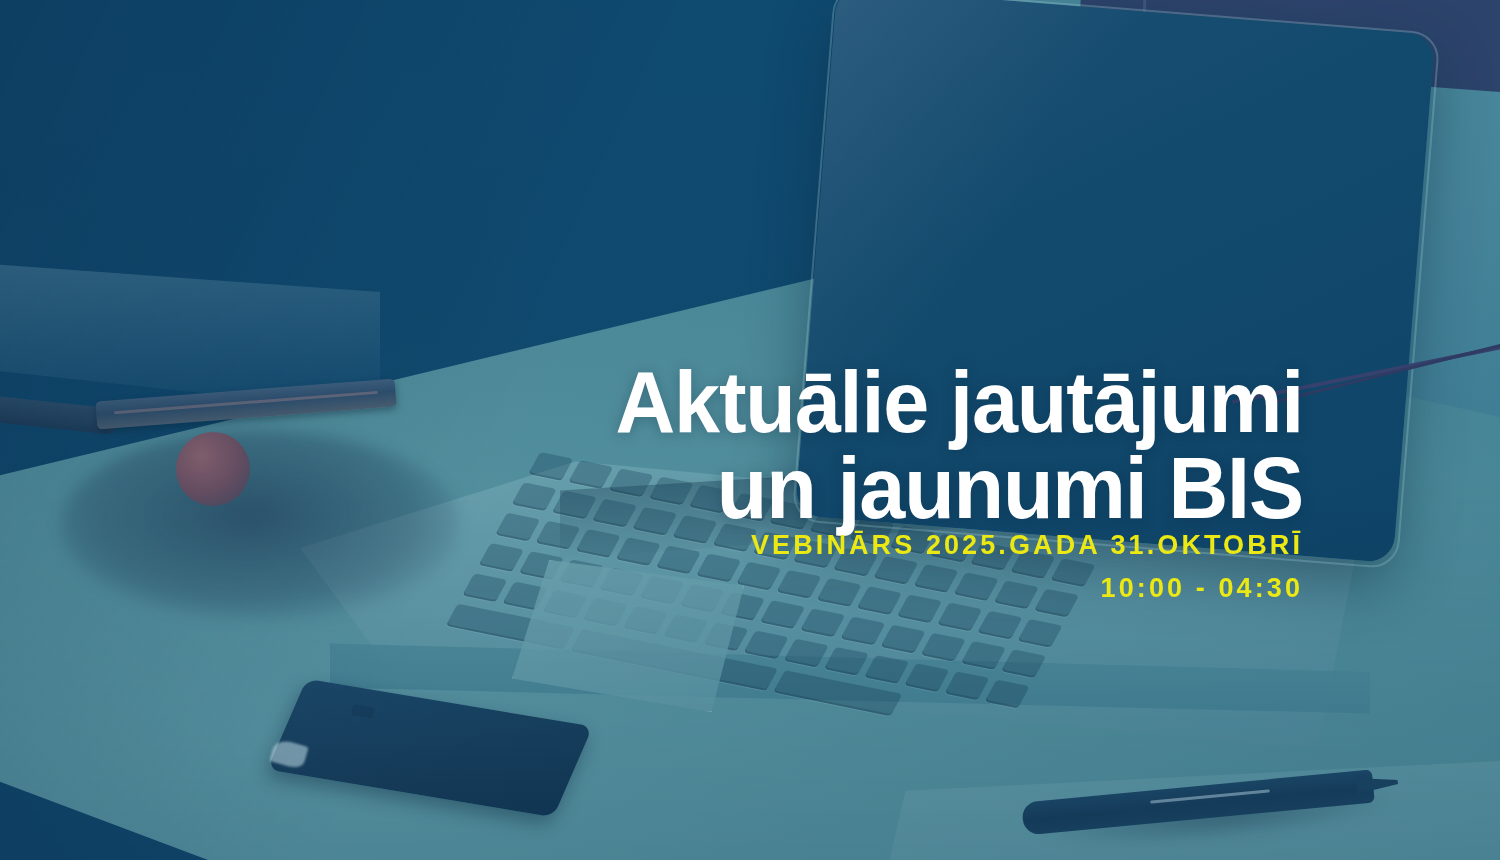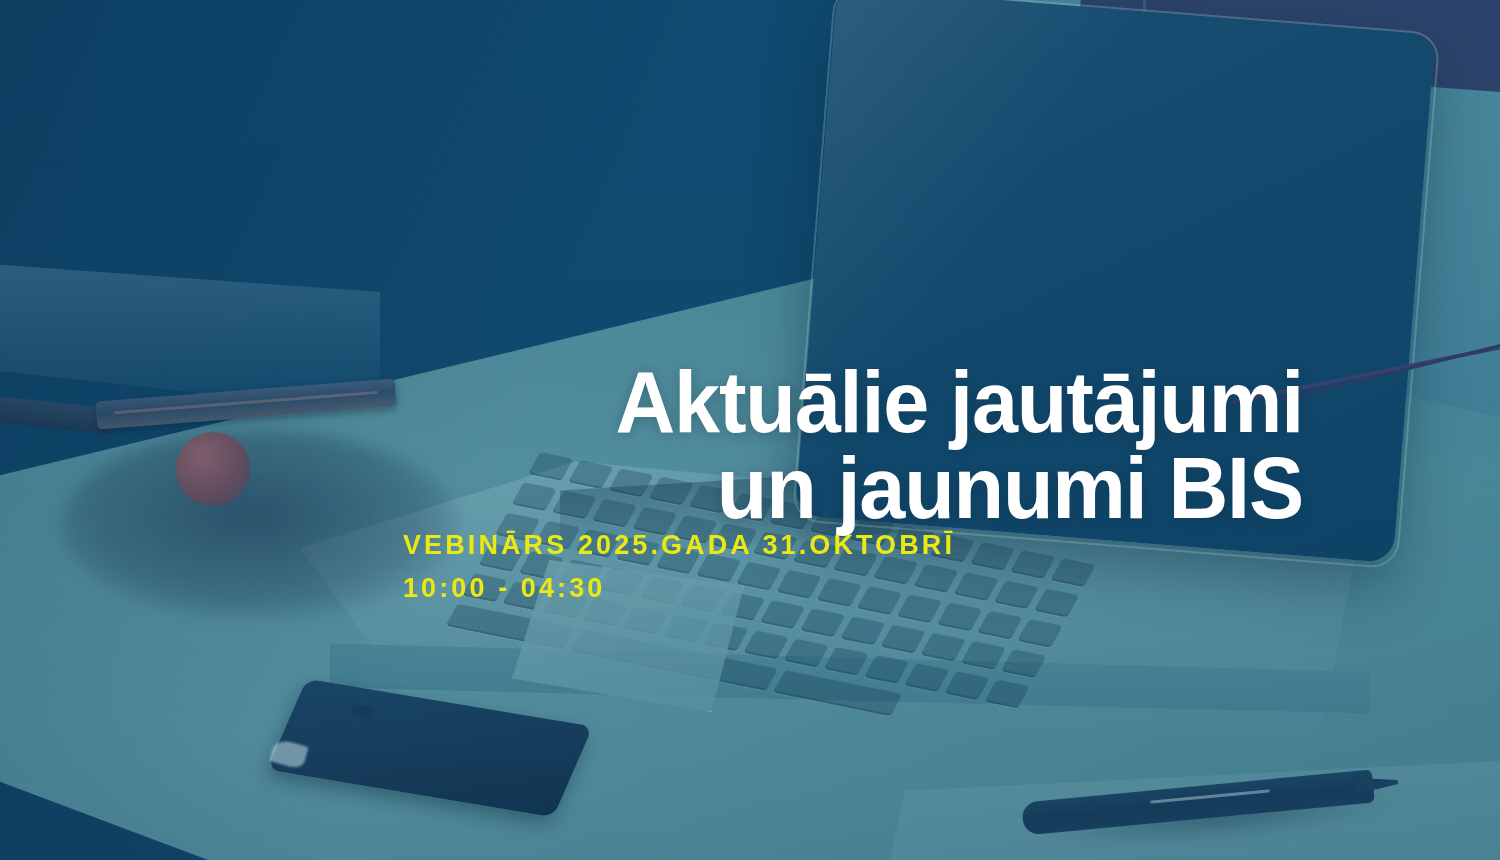--- a/index.html
+++ b/index.html
@@ -399,21 +399,21 @@
     transform-origin: right center;
     white-space: pre-line;
     text-shadow: 0 2px 14px rgba(10,40,62,.30);
   }
 
   .meta {
     position: absolute;
     right: 197px;
     top: 524px;
     width: 900px;
-    text-align: left;
+    text-align: right;
     color: #ebe813;
     font-family: "Liberation Sans", "DejaVu Sans", sans-serif;
     font-weight: 700;
     font-size: 27px;
     line-height: 1.58;
     letter-spacing: 3.1px;
   }
   .meta-line { display: block; }
 </style>
 </head>

